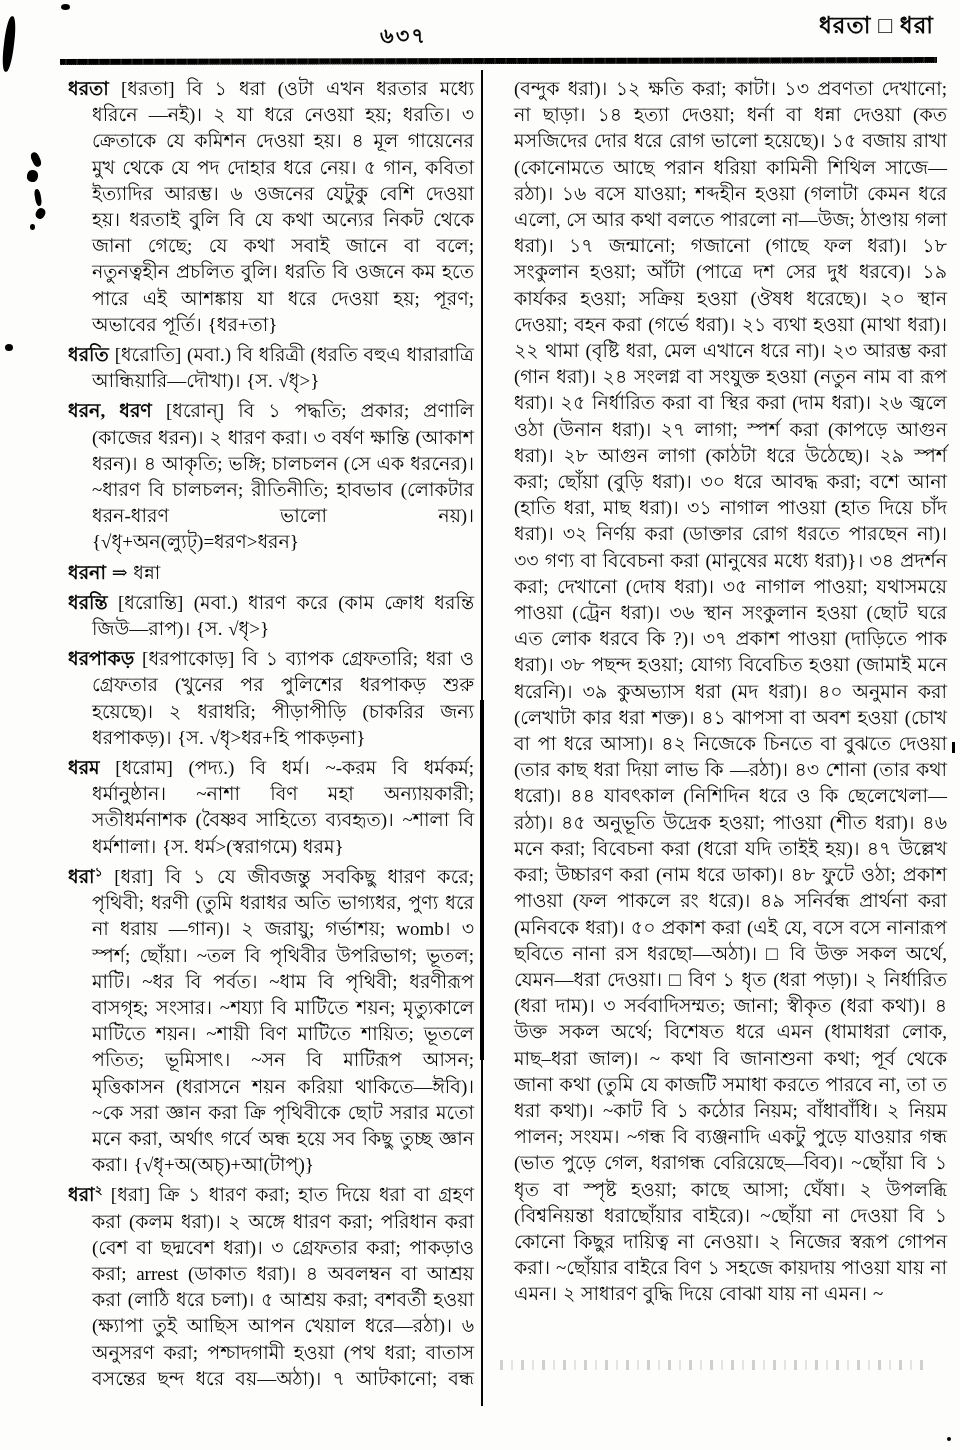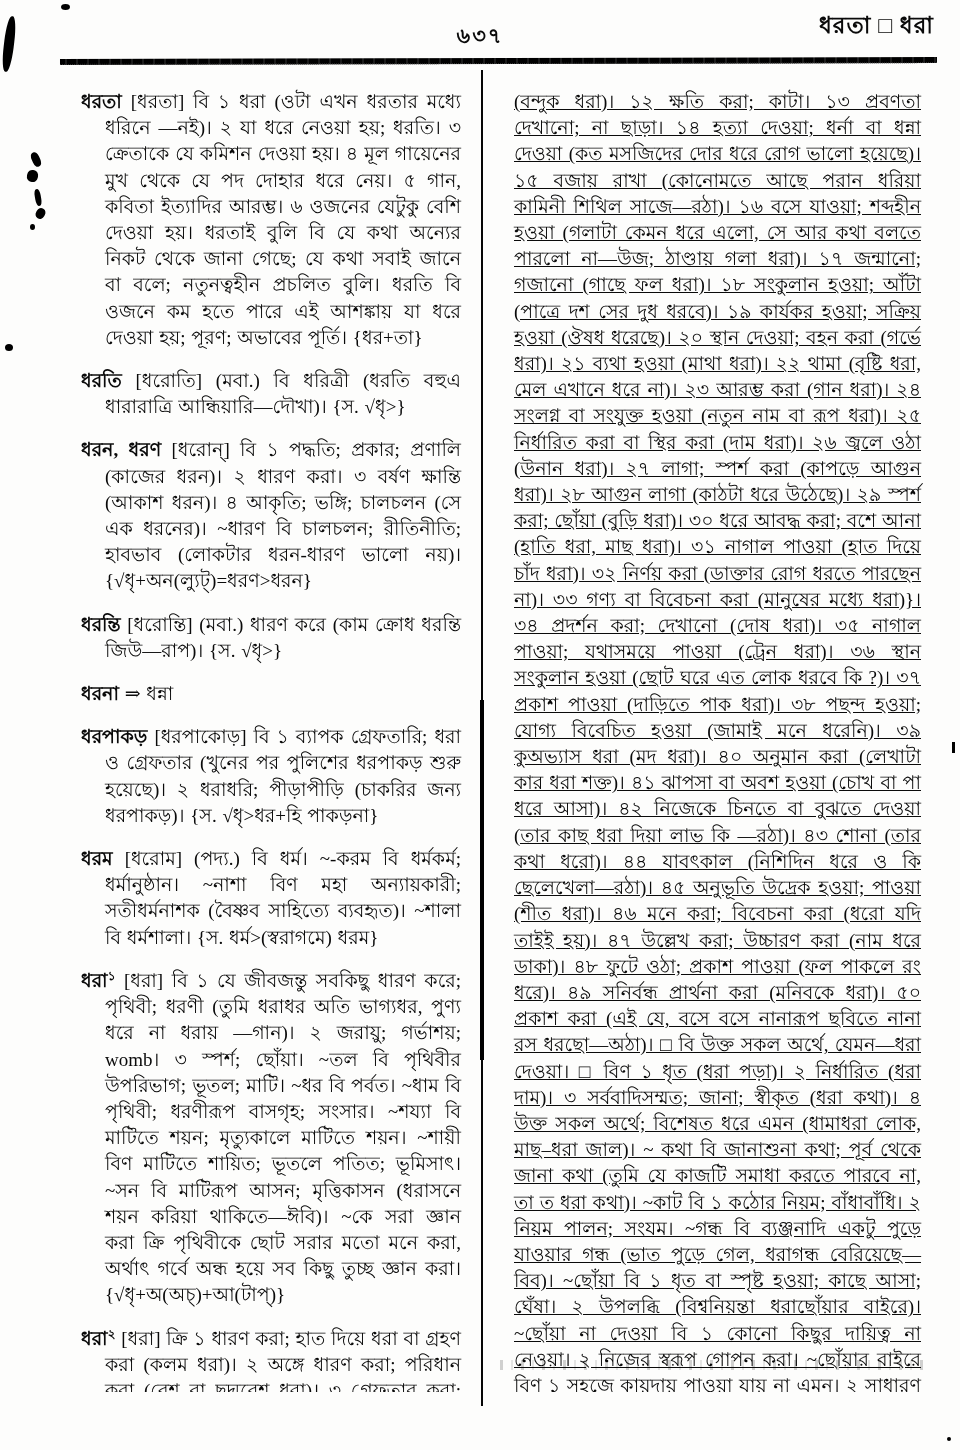--- a/index.html
+++ b/index.html
@@ -8,21 +8,21 @@
     background:#ffffff;
     font-family:"Liberation Serif","DejaVu Serif",serif;
     color:#0a0a0a;
     -webkit-font-smoothing:none;
   }
   .page{position:relative;width:960px;height:1450px;overflow:hidden;background:#fdfdfc;}
 
   
   .page-number{
     position:absolute;left:380px;top:20px;width:200px;
-    text-align:center;font-size:21px;font-weight:bold;letter-spacing:2px;
+    font-size:21px;font-weight:bold;letter-spacing:2px;
   }
   .guide-words{
     position:absolute;right:26px;top:7px;
     font-size:23px;font-weight:bold;letter-spacing:1px;white-space:nowrap;
   }
 
   
   .header-rule{
     position:absolute;left:60px;top:58px;width:877px;height:5px;
     background:repeating-linear-gradient(90deg,#000 0 5px,#1c1c1c 5px 7px,#000 7px 11px);
@@ -31,32 +31,32 @@
   }
 
   
   .col{
     position:absolute;top:72px;
     font-size:19px;line-height:26.2px;text-align:justify;
     height:1320px;overflow:hidden;
     word-spacing:1px;
   }
   .col-left{left:64px;width:414px;}
-  .col-right{left:497px;width:441px;text-decoration:underline;}
+  .col-right{left:510px;width:441px;}
 
   .divider{
     position:absolute;left:481px;top:70px;width:2px;height:1336px;
     background:#050505;
   }
   .divider-thick{
     position:absolute;left:480px;top:700px;width:4px;height:360px;
     background:#000;
   }
 
-  p.entry{margin:17px;padding-left:24px;text-indent:-24px;}
+  p.entry{margin:4px;padding-left:24px;text-indent:-24px;}
   p.entry.cont{padding-left:0;text-indent:0;}
   .head{font-weight:bold;}
   .head sup{font-size:12px;line-height:0;}
 
   
   .artifact{position:absolute;background:#000;}
   .a-blob{left:4px;top:16px;width:10px;height:56px;border-radius:45%;transform:rotate(7deg);}
   .a-dot-top{left:61px;top:4px;width:9px;height:6px;border-radius:50%;}
   .a-speck1{left:32px;top:152px;width:8px;height:15px;transform:rotate(-24deg);border-radius:40%;}
   .a-speck2{left:27px;top:170px;width:11px;height:12px;transform:rotate(12deg);border-radius:45%;}
@@ -80,22 +80,22 @@
   <div class="page-number">৬৩৭</div>
 
   <div class="guide-words">ধরতা □ ধরা</div>
 
   <div class="header-rule"></div>
 
   <div class="col col-left" id="col-left">
       <p class="entry"><span class="head">ধরতা</span> <span>[ধরতা] বি ১ ধরা (ওটা এখন ধরতার মধ্যে ধরিনে —নই)। ২ যা ধরে নেওয়া হয়; ধরতি। ৩ ক্রেতাকে যে কমিশন দেওয়া হয়। ৪ মূল গায়েনের মুখ থেকে যে পদ দোহার ধরে নেয়। ৫ গান, কবিতা ইত্যাদির আরম্ভ। ৬ ওজনের যেটুকু বেশি দেওয়া হয়। ধরতাই বুলি বি যে কথা অন্যের নিকট থেকে জানা গেছে; যে কথা সবাই জানে বা বলে; নতুনত্বহীন প্রচলিত বুলি। ধরতি বি ওজনে কম হতে পারে এই আশঙ্কায় যা ধরে দেওয়া হয়; পূরণ; অভাবের পূর্তি। {ধর+তা}</span></p>
       <p class="entry"><span class="head">ধরতি</span> <span>[ধরোতি] (মবা.) বি ধরিত্রী (ধরতি বহুএ ধারারাত্রি আন্ধিয়ারি—দৌখা)। {স. √ধৃ&gt;}</span></p>
       <p class="entry"><span class="head">ধরন, ধরণ</span> <span>[ধরোন্] বি ১ পদ্ধতি; প্রকার; প্রণালি (কাজের ধরন)। ২ ধারণ করা। ৩ বর্ষণ ক্ষান্তি (আকাশ ধরন)। ৪ আকৃতি; ভঙ্গি; চালচলন (সে এক ধরনের)। ~ধারণ বি চালচলন; রীতিনীতি; হাবভাব (লোকটার ধরন-ধারণ ভালো নয়)। {√ধৃ+অন(ল্যুট্)=ধরণ&gt;ধরন}</span></p>
+      <p class="entry"><span class="head">ধরনা</span> <span>⇒ ধন্না</span></p>
       <p class="entry"><span class="head">ধরন্তি</span> <span>[ধরোন্তি] (মবা.) ধারণ করে (কাম ক্রোধ ধরন্তি জিউ—রাপ)। {স. √ধৃ&gt;}</span></p>
-      <p class="entry"><span class="head">ধরনা</span> <span>⇒ ধন্না</span></p>
       <p class="entry"><span class="head">ধরপাকড়</span> <span>[ধরপাকোড়] বি ১ ব্যাপক গ্রেফতারি; ধরা ও গ্রেফতার (খুনের পর পুলিশের ধরপাকড় শুরু হয়েছে)। ২ ধরাধরি; পীড়াপীড়ি (চাকরির জন্য ধরপাকড়)। {স. √ধৃ&gt;ধর+হি পাকড়না}</span></p>
       <p class="entry"><span class="head">ধরম</span> <span>[ধরোম] (পদ্য.) বি ধর্ম। ~-করম বি ধর্মকর্ম; ধর্মানুষ্ঠান। ~নাশা বিণ মহা অন্যায়কারী; সতীধর্মনাশক (বৈষ্ণব সাহিত্যে ব্যবহৃত)। ~শালা বি ধর্মশালা। {স. ধর্ম&gt;(স্বরাগমে) ধরম}</span></p>
       <p class="entry"><span class="head">ধরা<sup>১</sup></span> <span>[ধরা] বি ১ যে জীবজন্তু সবকিছু ধারণ করে; পৃথিবী; ধরণী (তুমি ধরাধর অতি ভাগ্যধর, পুণ্য ধরে না ধরায় —গান)। ২ জরায়ু; গর্ভাশয়; womb। ৩ স্পর্শ; ছোঁয়া। ~তল বি পৃথিবীর উপরিভাগ; ভূতল; মাটি। ~ধর বি পর্বত। ~ধাম বি পৃথিবী; ধরণীরূপ বাসগৃহ; সংসার। ~শয্যা বি মাটিতে শয়ন; মৃত্যুকালে মাটিতে শয়ন। ~শায়ী বিণ মাটিতে শায়িত; ভূতলে পতিত; ভূমিসাৎ। ~সন বি মাটিরূপ আসন; মৃত্তিকাসন (ধরাসনে শয়ন করিয়া থাকিতে—ঈবি)। ~কে সরা জ্ঞান করা ক্রি পৃথিবীকে ছোট সরার মতো মনে করা, অর্থাৎ গর্বে অন্ধ হয়ে সব কিছু তুচ্ছ জ্ঞান করা। {√ধৃ+অ(অচ্)+আ(টাপ্)}</span></p>
       <p class="entry"><span class="head">ধরা<sup>২</sup></span> <span>[ধরা] ক্রি ১ ধারণ করা; হাত দিয়ে ধরা বা গ্রহণ করা (কলম ধরা)। ২ অঙ্গে ধারণ করা; পরিধান করা (বেশ বা ছদ্মবেশ ধরা)। ৩ গ্রেফতার করা; পাকড়াও করা; arrest (ডাকাত ধরা)। ৪ অবলম্বন বা আশ্রয় করা (লাঠি ধরে চলা)। ৫ আশ্রয় করা; বশবর্তী হওয়া (ক্ষ্যাপা তুই আছিস আপন খেয়াল ধরে—রঠা)। ৬ অনুসরণ করা; পশ্চাদগামী হওয়া (পথ ধরা; বাতাস বসন্তের ছন্দ ধরে বয়—অঠা)। ৭ আটকানো; বন্ধ করা (মাল ধরে রাখা)। ৮ অবলম্বন দেওয়া (আমায় ধরো নতুবা পড়ে যাবো)। ৯ আক্রমণ বা হামলা করা (রোগে ধরে, বাঘে ধরে)। ১০ অনুনয় বিনয় করা; শরণাপন্ন হওয়া (বড় সাহেবকে ধর কাজ হবে)। ১১ আত্মরক্ষার্থ অস্ত্রের সাহায্য গ্রহণ করা</span></p>
     </div>
 
   <div class="divider"></div>
   <div class="divider-thick"></div>
 
   <div class="col col-right" id="col-right">

